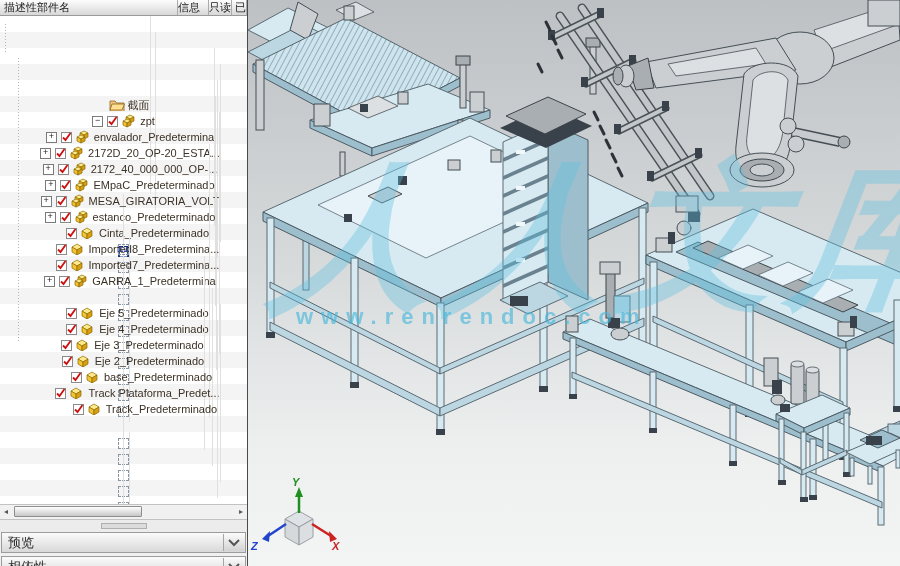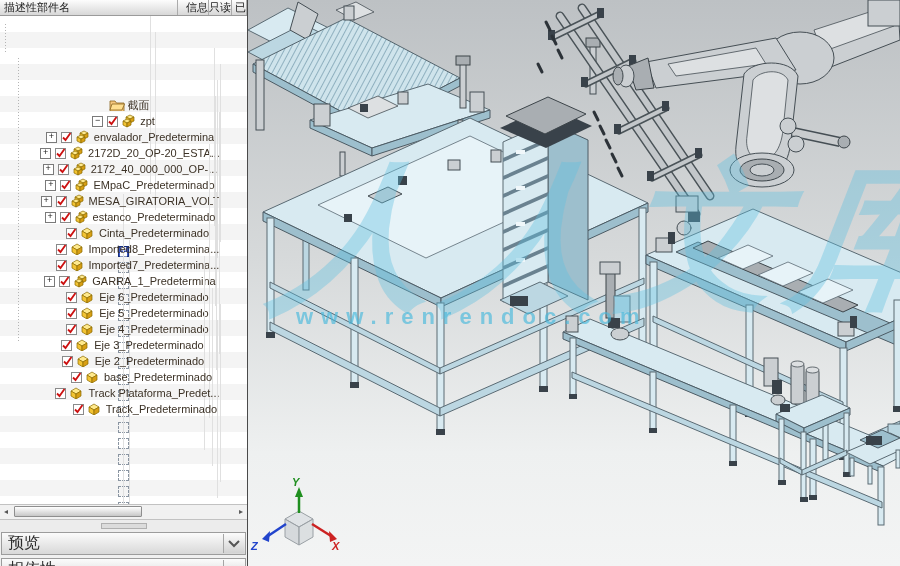--- a/index.html
+++ b/index.html
@@ -7,21 +7,21 @@
        font-family:"Liberation Sans","DejaVu Sans",sans-serif;}
   #app{position:relative;width:900px;height:404px;}
 
   
   #left-panel{position:absolute;left:0;top:0;width:247px;height:566px;
     background:#f0f0f0;border-right:1px solid #4a4a4a;display:flex;flex-direction:column;}
   .hdr{height:15px;flex:0 0 15px;display:flex;background:linear-gradient(#fdfdfd,#d7d7d7);
     border-bottom:1px solid #9a9a9a;font-size:11px;color:#1a1a1a;}
   .hc{border-right:1px solid #ababab;overflow:hidden;white-space:nowrap;line-height:15px;}
   .hc.name{flex:0 0 178px;padding-left:4px;box-sizing:border-box;}
-  .hc.info{flex:0 0 30px;text-align:right;}
+  .hc.info{flex:0 0 30px;text-align:left;}
   .hc.ro{flex:0 0 22px;text-align:left;}
   .hc.mod{flex:1;padding-left:3px;}
 
   #tree{flex:0 0 488px;position:relative;overflow:hidden;
     background:repeating-linear-gradient(180deg,#ffffff 0px,#ffffff 16px,#f4f4f4 16px,#f4f4f4 32px);}
   .guide{position:absolute;width:1px;background:repeating-linear-gradient(180deg,#b4b4b4 0 1px,transparent 1px 3px);}
   .trow{height:16px;display:flex;align-items:center;font-size:11px;color:#3c3226;flex-direction:column;}
   .cell-name{flex:0 0 178px;display:flex;align-items:center;overflow:hidden;white-space:nowrap;
     box-sizing:border-box;border-right:1px solid #e0e0e0;height:16px;}
   .cell{height:16px;display:flex;align-items:center;justify-content:center;box-sizing:border-box;}
@@ -40,21 +40,21 @@
     border-top:1px solid #c2c2c2;border-bottom:1px solid #c2c2c2;}
   .sb-btn{flex:0 0 12px;text-align:center;font-size:8px;color:#555;line-height:12px;cursor:default;}
   .sb-track{flex:1;height:12px;position:relative;}
   .sb-thumb{position:absolute;left:2px;top:0;width:128px;height:11px;
     background:linear-gradient(#ffffff,#c7c7c7);border:1px solid #8e8e8e;border-radius:1px;box-sizing:border-box;}
   .splitter{flex:0 0 12px;background:#ececec;display:flex;align-items:center;justify-content:center;}
   .grip{width:44px;height:4px;background:#dcdcdc;border:1px solid #b0b0b0;}
   .secbar{flex:0 0 21px;margin:0 1px;position:relative;background:linear-gradient(#fbfbfb,#d8d8d8);
     border:1px solid #9c9c9c;box-sizing:border-box;display:flex;align-items:center;}
   .secbar.dep{margin-top:3px;flex:0 0 21px;}
-  .sec-label{font-size:16px;color:#2c2c2c;padding-left:6px;}
+  .sec-label{font-size:13px;color:#2c2c2c;padding-left:6px;}
   .sec-btn{position:absolute;right:1px;top:1px;bottom:1px;width:20px;border-left:1px solid #a5a5a5;
     background:linear-gradient(#fafafa,#d2d2d2);display:flex;align-items:center;justify-content:center;}
 
   
   #viewport{position:absolute;left:248px;top:0;width:652px;height:566px;overflow:hidden;
     background:linear-gradient(180deg,#bdc1c4 0%,#d6d9da 45%,#eef0f0 80%,#f3f4f4 100%);}
   #scene{position:absolute;left:0;top:0;}
   .f-pb{fill:#d8eaf1;stroke:#5a6a73;stroke-width:1;}
   .f-pb-l{fill:#e7f3f8;stroke:#5a6a73;stroke-width:.8;}
   .f-pb-m{fill:#bcd7e2;stroke:#5a6a73;stroke-width:1;}
@@ -419,39 +419,20 @@
             </span>
             <span class="tlabel">GARRA_1_Predetermina</span>
           </span>
           <span class="cell info"></span>
           <span class="cell ro">
             <span class="dashbox"></span>
           </span>
           <span class="cell mod"></span>
         </div>
         <div class="trow">
-          <span class="cell-name" style="padding-left:14px">
-            <span class="expand-sp"></span>
-            <span class="chk">
-              <svg width="11" height="11" viewBox="0 0 11 11">
-                <rect x="0.5" y="0.5" width="10" height="10" fill="#fff" stroke="#8a8a8a"></rect>
-                <path d="M2 5.5 L4.5 8 L9.5 1" fill="none" stroke="#cc1111" stroke-width="1.8"></path>
-              </svg>
-            </span>
-            <span class="ticon">
-              <svg width="14" height="12" viewBox="0 0 14 12">
-                <g stroke="#8a6a00" stroke-width="0.7">
-                  <polygon points="2,4 7,1 12,4 7,7" fill="#ffe98c"></polygon>
-                  <polygon points="2,4 7,7 7,12 2,9" fill="#f3c434"></polygon>
-                  <polygon points="7,7 12,4 12,9 7,12" fill="#d89f14"></polygon>
-                </g>
-              </svg>
-            </span>
-            <span class="tlabel">Eje 6_Predeterminado</span>
-          </span>
           <span class="cell info"></span>
           <span class="cell ro">
             <span class="dashbox"></span>
           </span>
           <span class="cell mod"></span>
         </div>
         <div class="trow">
           <span class="cell-name" style="padding-left:14px">
             <span class="expand-sp"></span>
             <span class="chk">

